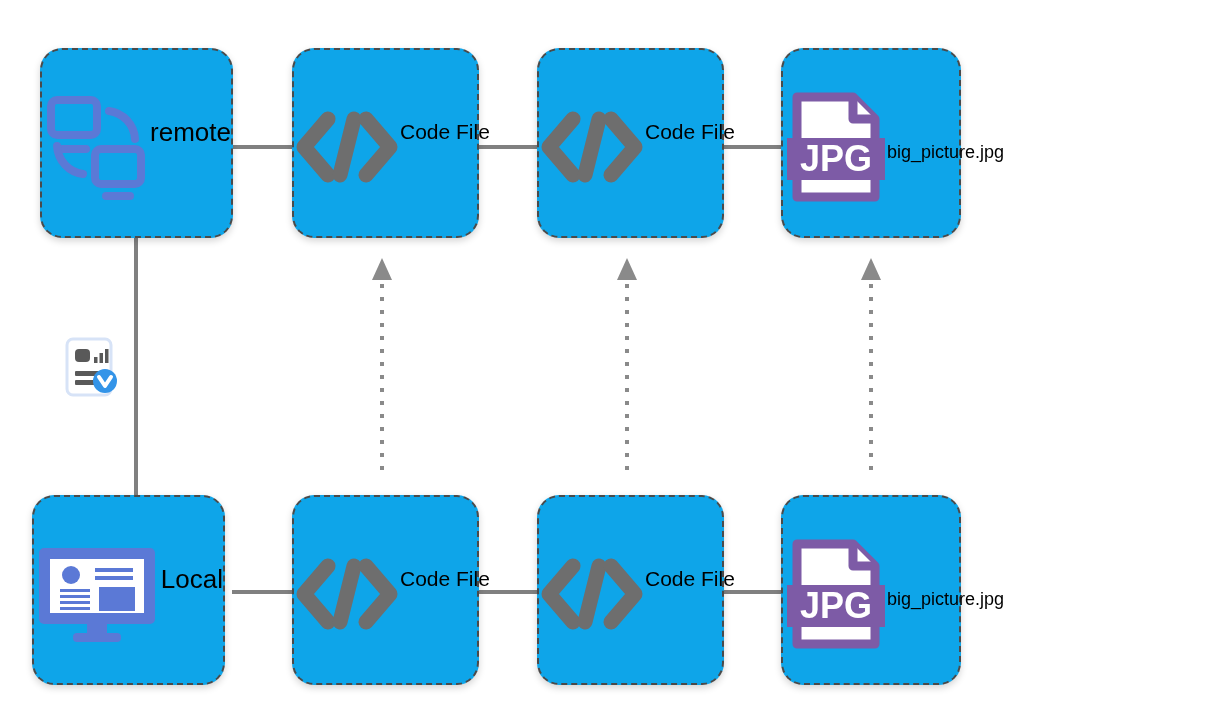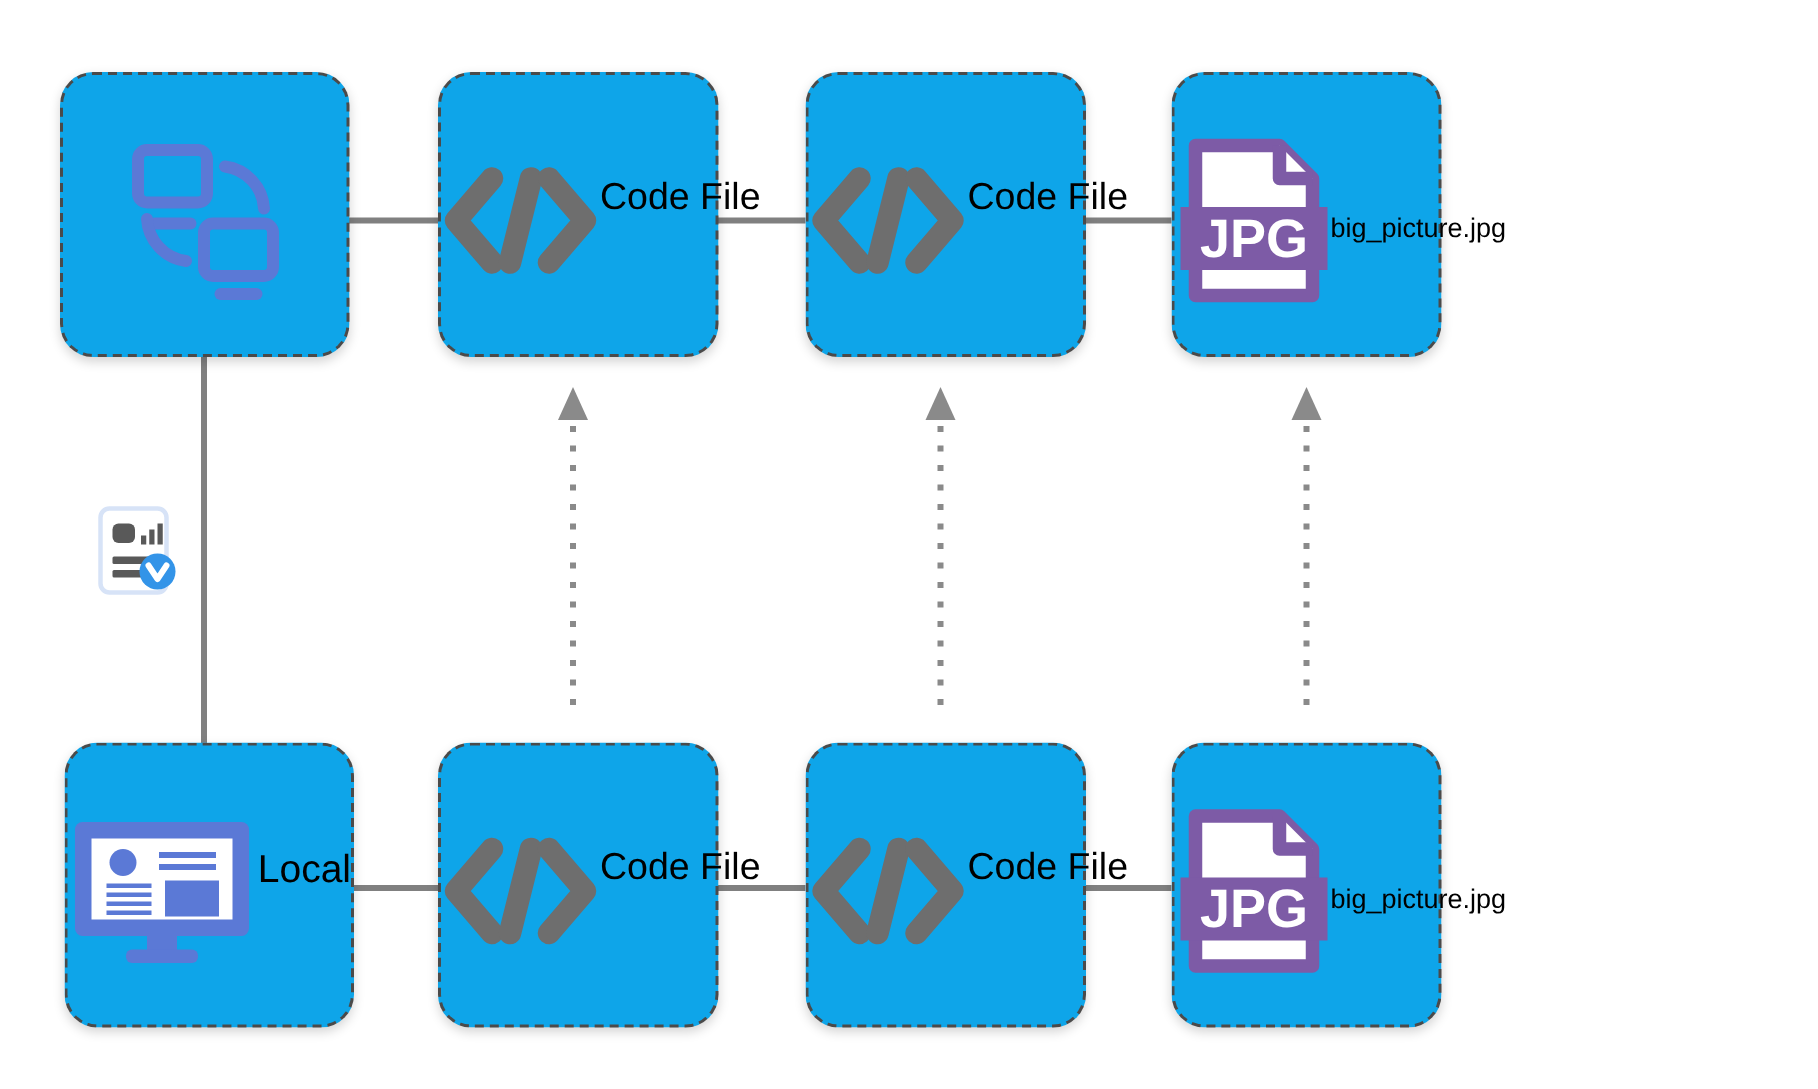--- a/index.html
+++ b/index.html
@@ -51,21 +51,21 @@
     padding-top: 8px;
     box-sizing: border-box;
   }
   .node-label {
     color: #000000;
     text-align: center;
     white-space: nowrap;
     line-height: 1;
   }
   .label-lg { font-size: 26px; padding-bottom: 22px; }
-  .label-md { font-size: 25px; padding-bottom: 24px; }
+  .label-md { font-size: 21px; padding-bottom: 24px; }
   .label-sm { font-size: 18px; padding-bottom: 24px; margin-top: 42px; }
 
   
   #doc-badge {
     position: absolute;
     left: 64px;
     top: 336px;
     width: 56px;
     height: 64px;
     z-index: 5;
@@ -106,20 +106,21 @@
     <div class="node-icon">
       <svg width="100" height="106" viewBox="0 0 100 106" xmlns="http://www.w3.org/2000/svg">
         <rect x="5" y="6" width="46" height="35" rx="6" ry="6" fill="none" stroke="#5b79d6" stroke-width="8"></rect>
         <line x1="16" y1="55" x2="40" y2="55" stroke="#5b79d6" stroke-width="8" stroke-linecap="round"></line>
         <rect x="49" y="55" width="46" height="35" rx="6" ry="6" fill="none" stroke="#5b79d6" stroke-width="8"></rect>
         <line x1="60" y1="102" x2="84" y2="102" stroke="#5b79d6" stroke-width="8" stroke-linecap="round"></line>
         <path d="M 63 17 A 30 30 0 0 1 89 45" fill="none" stroke="#5b79d6" stroke-width="8" stroke-linecap="round"></path>
         <path d="M 11 52 A 30 30 0 0 0 37 80" fill="none" stroke="#5b79d6" stroke-width="8" stroke-linecap="round"></path>
       </svg>
     </div>
+    <div class="node-label label-lg">remote</div>
   </div>
 
   <div class="node" style="left:292px; top:48px; width:187px; height:190px;">
     <div class="node-icon">
       <svg width="106" height="72" viewBox="0 0 106 72" xmlns="http://www.w3.org/2000/svg">
         <path d="M 34 8 L 10 36 L 34 64" fill="none" stroke="#6e6e6e" stroke-width="15" stroke-linecap="round" stroke-linejoin="round"></path>
         <line x1="60" y1="8" x2="46" y2="64" stroke="#6e6e6e" stroke-width="15" stroke-linecap="round"></line>
         <path d="M 72 8 L 96 36 L 72 64" fill="none" stroke="#6e6e6e" stroke-width="15" stroke-linecap="round" stroke-linejoin="round"></path>
       </svg>
     </div>
@@ -142,21 +143,21 @@
       <svg width="104" height="110" viewBox="0 0 104 110" xmlns="http://www.w3.org/2000/svg">
         <path d="M 14 5 L 70 5 L 92 27 L 92 105 L 14 105 Z" fill="#ffffff" stroke="#7d5ba6" stroke-width="9" stroke-linejoin="round"></path>
         <path d="M 70 5 L 70 27 L 92 27" fill="#ffffff" stroke="#7d5ba6" stroke-width="9" stroke-linejoin="round"></path>
         <rect x="4" y="46" width="98" height="42" fill="#7d5ba6"></rect>
         <text x="53" y="79" text-anchor="middle" fill="#ffffff" font-family="Liberation Sans, sans-serif" font-size="36" font-weight="bold">JPG</text>
       </svg>
     </div>
     <div class="node-label label-sm">big_picture.jpg</div>
   </div>
 
-  <div class="node" style="left:43px; top:495px; width:193px; height:190px;">
+  <div class="node" style="left:32px; top:495px; width:193px; height:190px;">
     <div class="node-icon">
       <svg width="124" height="100" viewBox="0 0 124 100" xmlns="http://www.w3.org/2000/svg">
         <rect x="4" y="4" width="116" height="76" rx="5" ry="5" fill="#5b79d6"></rect>
         <rect x="15" y="15" width="94" height="54" fill="#ffffff"></rect>
         <circle cx="36" cy="31" r="9" fill="#5b79d6"></circle>
         <rect x="60" y="24" width="38" height="4" fill="#5b79d6"></rect>
         <rect x="60" y="32" width="38" height="4" fill="#5b79d6"></rect>
         <rect x="25" y="45" width="30" height="3" fill="#5b79d6"></rect>
         <rect x="25" y="51" width="30" height="3" fill="#5b79d6"></rect>
         <rect x="25" y="57" width="30" height="3" fill="#5b79d6"></rect>

